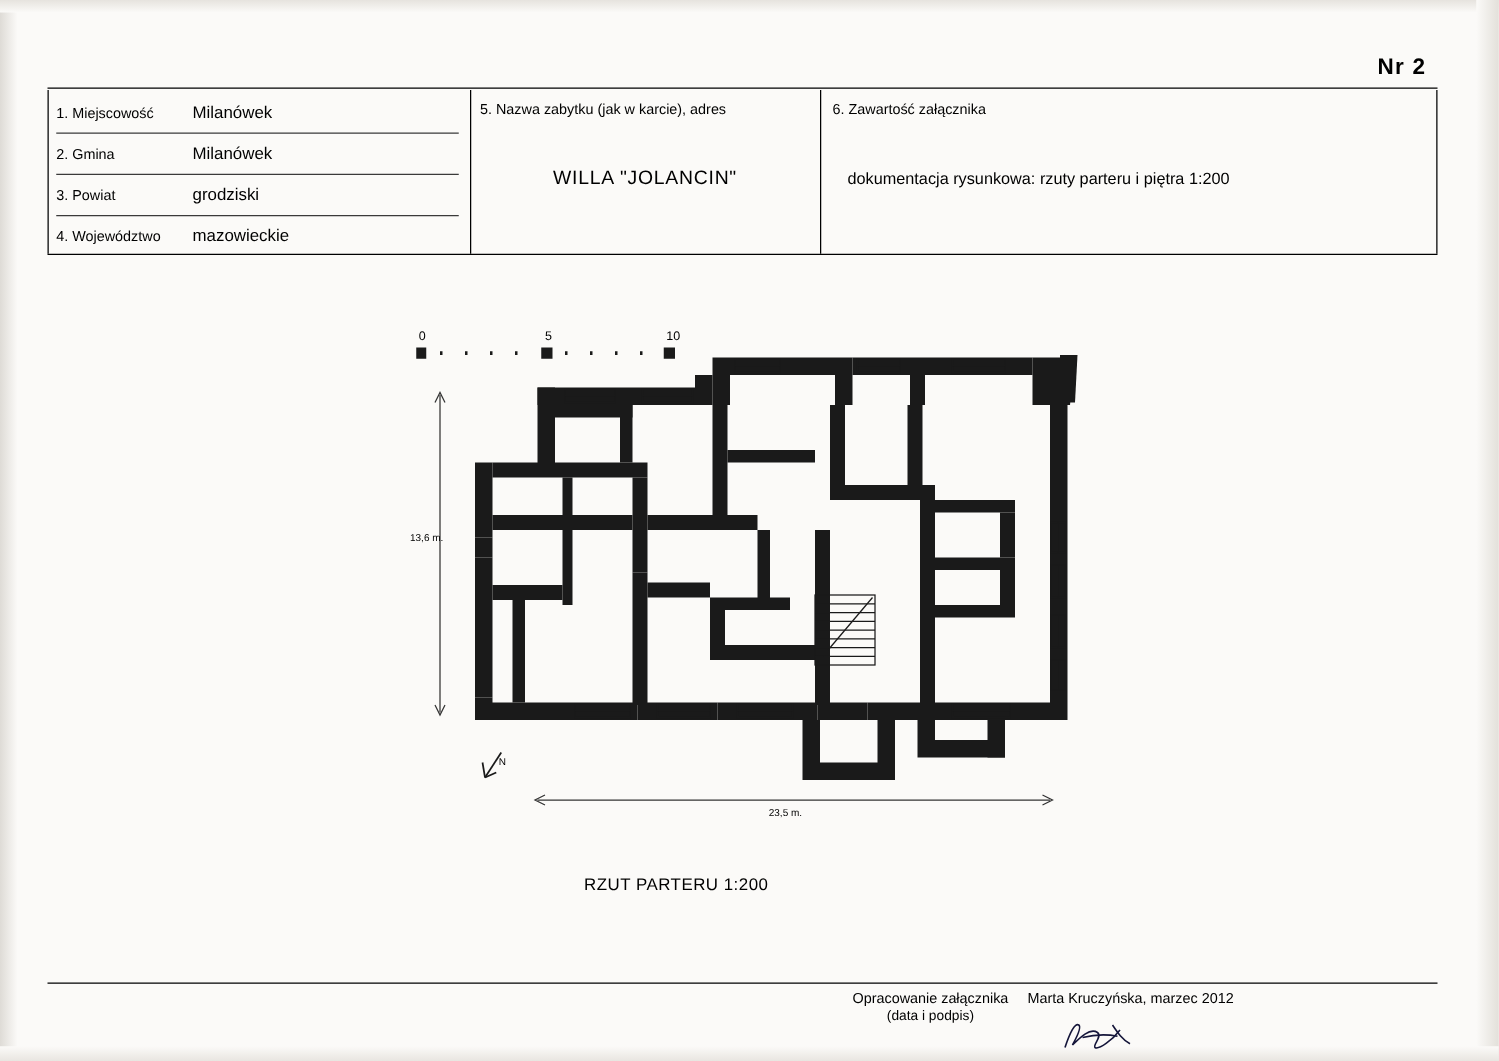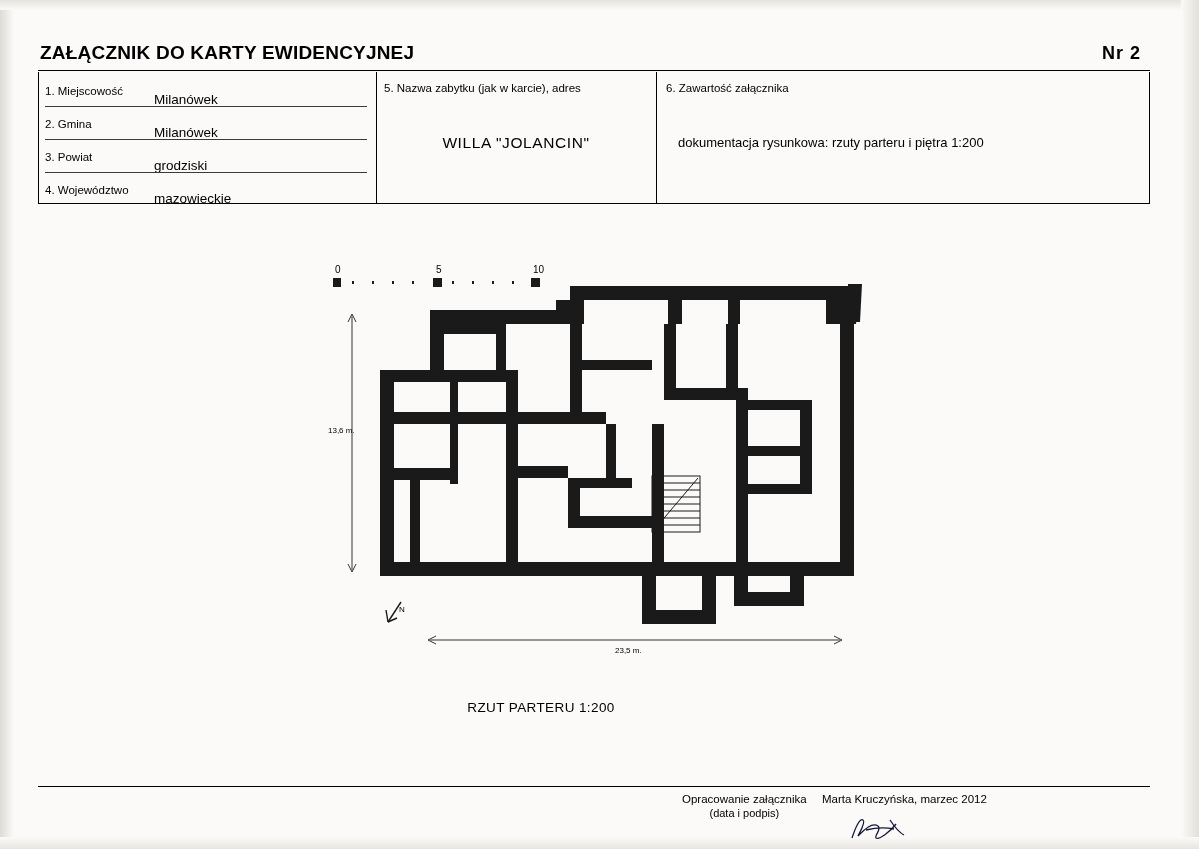--- a/index.html
+++ b/index.html
@@ -101,21 +101,20 @@
   }
   .row .lbl {
     position: absolute;
     left: 7px; top: 7px;
     font-size: 11.5px;
   }
   .row .val {
     position: absolute;
     left: 116px; top: 4px;
     font-size: 13.5px;
-    margin-top: 10px;
   }
   .row .underline {
     position: absolute;
     left: 7px; top: 28px;
     width: 322px; height: 1px;
     background: #3a3a3a;
   }
   .row.r0 { top: 6px; }
   .row.r1 { top: 39px; }
   .row.r2 { top: 72px; }
@@ -216,21 +215,20 @@
 </style>
 </head>
 <body>
 
 <div class="page">
   <div class="scan-edge-left"></div>
   <div class="scan-edge-top"></div>
   <div class="scan-edge-right"></div>
   <div class="scan-edge-bottom"></div>
 
-  <div class="title">ZAŁĄCZNIK DO KARTY EWIDENCYJNEJ</div>
   <div class="nr">Nr  2</div>
   <div class="rule-top"></div>
 
   <div class="meta">
     <div class="vline v0"></div>
     <div class="vline v1"></div>
     <div class="vline v2"></div>
     <div class="vline v3"></div>
     <div class="hline-bottom"></div>
 

